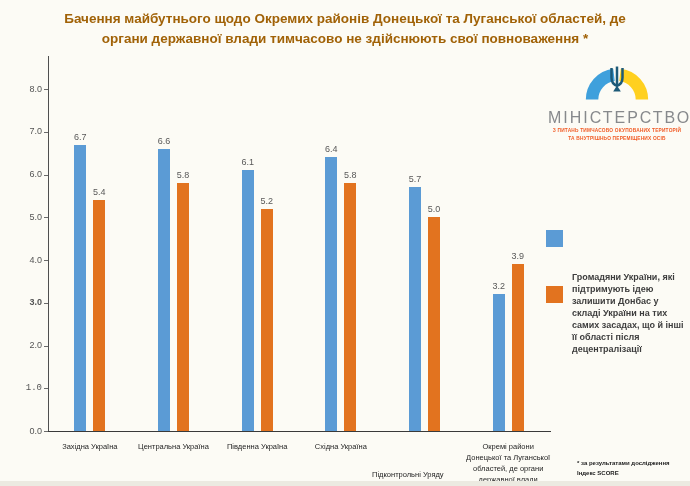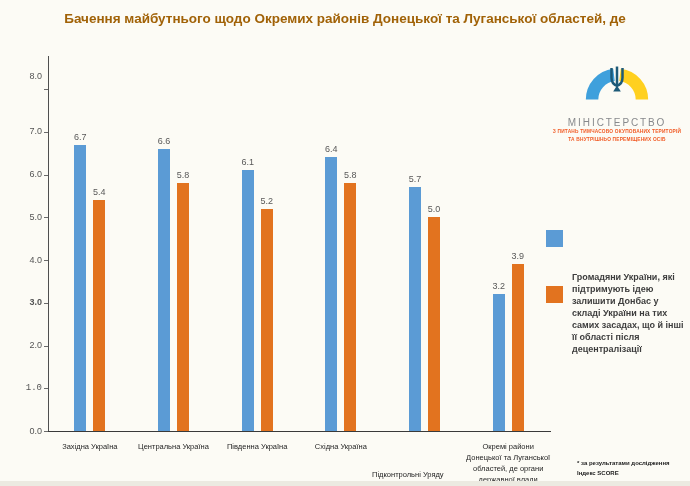--- a/index.html
+++ b/index.html
@@ -8,21 +8,21 @@
     background:#fcfbf5; overflow:hidden;
     font-family:"Liberation Sans", sans-serif;
   }
   .title {
     position:absolute; top:9px; left:0; width:100%;
     text-align:center; font-weight:bold; font-size:13.5px;
     line-height:1.45; color:#a16207;
   }
   .logo { position:absolute; left:548px; top:57px; width:138px; text-align:center; }
   .logo svg { display:block; margin:0 auto; }
-  .logo-name { font-size:10px; color:#87898c; letter-spacing:2px; margin-top:16px; }
+  .logo-name { font-size:16px; color:#87898c; letter-spacing:2px; margin-top:8px; }
   .logo-sub { font-size:4.8px; color:#f15a24; font-weight:bold; letter-spacing:.2px; line-height:1.6; }
   .axis-y {
     position:absolute; left:48px; top:56px; width:0; height:375px;
     border-left:1.4px solid #4f4f4f;
   }
   .axis-x {
     position:absolute; left:48px; top:431px; width:503px; height:0;
     border-top:1.4px solid #3a3a3a;
   }
   .ytick-label {
@@ -54,20 +54,21 @@
     background:#eceae1;
   }
 </style>
 </head>
 <body>
 
 <div class="page">
 
   <div class="title">
     <div>Бачення майбутнього щодо Окремих районів Донецької та Луганської областей, де</div>
+    <div>органи державної влади тимчасово не здійснюють свої повноваження *</div>
   </div>
 
   <div class="logo">
     <svg width="74" height="44" viewBox="0 0 100 60">
       <path d="M16 58 A34 34 0 0 1 45.9 24.3" stroke="#3fa0dc" stroke-width="17" fill="none"></path>
       <path d="M54.1 24.3 A34 34 0 0 1 84 58" stroke="#ffd01f" stroke-width="17" fill="none"></path>
       <g stroke="#1d5a78" stroke-width="3.4" fill="none">
         <path d="M42.5 15 v13 c0 7 3.5 10 7.5 11.2 c4 -1.2 7.5 -4.2 7.5 -11.2 v-13"></path>
         <path d="M50 13 v26"></path>
       </g>
@@ -91,21 +92,21 @@
       <div class="ytick-label" style="left: 14px; top: 297.25px; font-weight: bold;">3.0</div>
       <div class="ytick-mark" style="left: 44px; top: 302.75px;"></div>
       <div class="ytick-label" style="left: 14px; top: 254.5px;">4.0</div>
       <div class="ytick-mark" style="left: 44px; top: 260px;"></div>
       <div class="ytick-label" style="left: 14px; top: 211.75px;">5.0</div>
       <div class="ytick-mark" style="left: 44px; top: 217.25px;"></div>
       <div class="ytick-label" style="left: 14px; top: 169px;">6.0</div>
       <div class="ytick-mark" style="left: 44px; top: 174.5px;"></div>
       <div class="ytick-label" style="left: 14px; top: 126.25px;">7.0</div>
       <div class="ytick-mark" style="left: 44px; top: 131.75px;"></div>
-      <div class="ytick-label" style="left: 14px; top: 71px;">8.0</div>
+      <div class="ytick-label" style="left: 14px; top: 84px;">8.0</div>
       <div class="ytick-mark" style="left: 44px; top: 89px;"></div>
       <div class="bar" style="left: 74.3333px; top: 144.575px; width: 12px; height: 286.425px; background: rgb(91, 155, 213);"></div>
       <div class="bar-value" style="left: 67.3333px; top: 131.575px;">6.7</div>
       <div class="bar" style="left: 93.3333px; top: 200.15px; width: 12px; height: 230.85px; background: rgb(226, 115, 31);"></div>
       <div class="bar-value" style="left: 86.3333px; top: 187.15px;">5.4</div>
       <div class="cat-label" style="left: 46px; top: 442px; width: 87.6667px;">Західна Україна</div>
       <div class="bar" style="left: 158px; top: 148.85px; width: 12px; height: 282.15px; background: rgb(91, 155, 213);"></div>
       <div class="bar-value" style="left: 151px; top: 135.85px;">6.6</div>
       <div class="bar" style="left: 177px; top: 183.05px; width: 12px; height: 247.95px; background: rgb(226, 115, 31);"></div>
       <div class="bar-value" style="left: 170px; top: 170.05px;">5.8</div>

